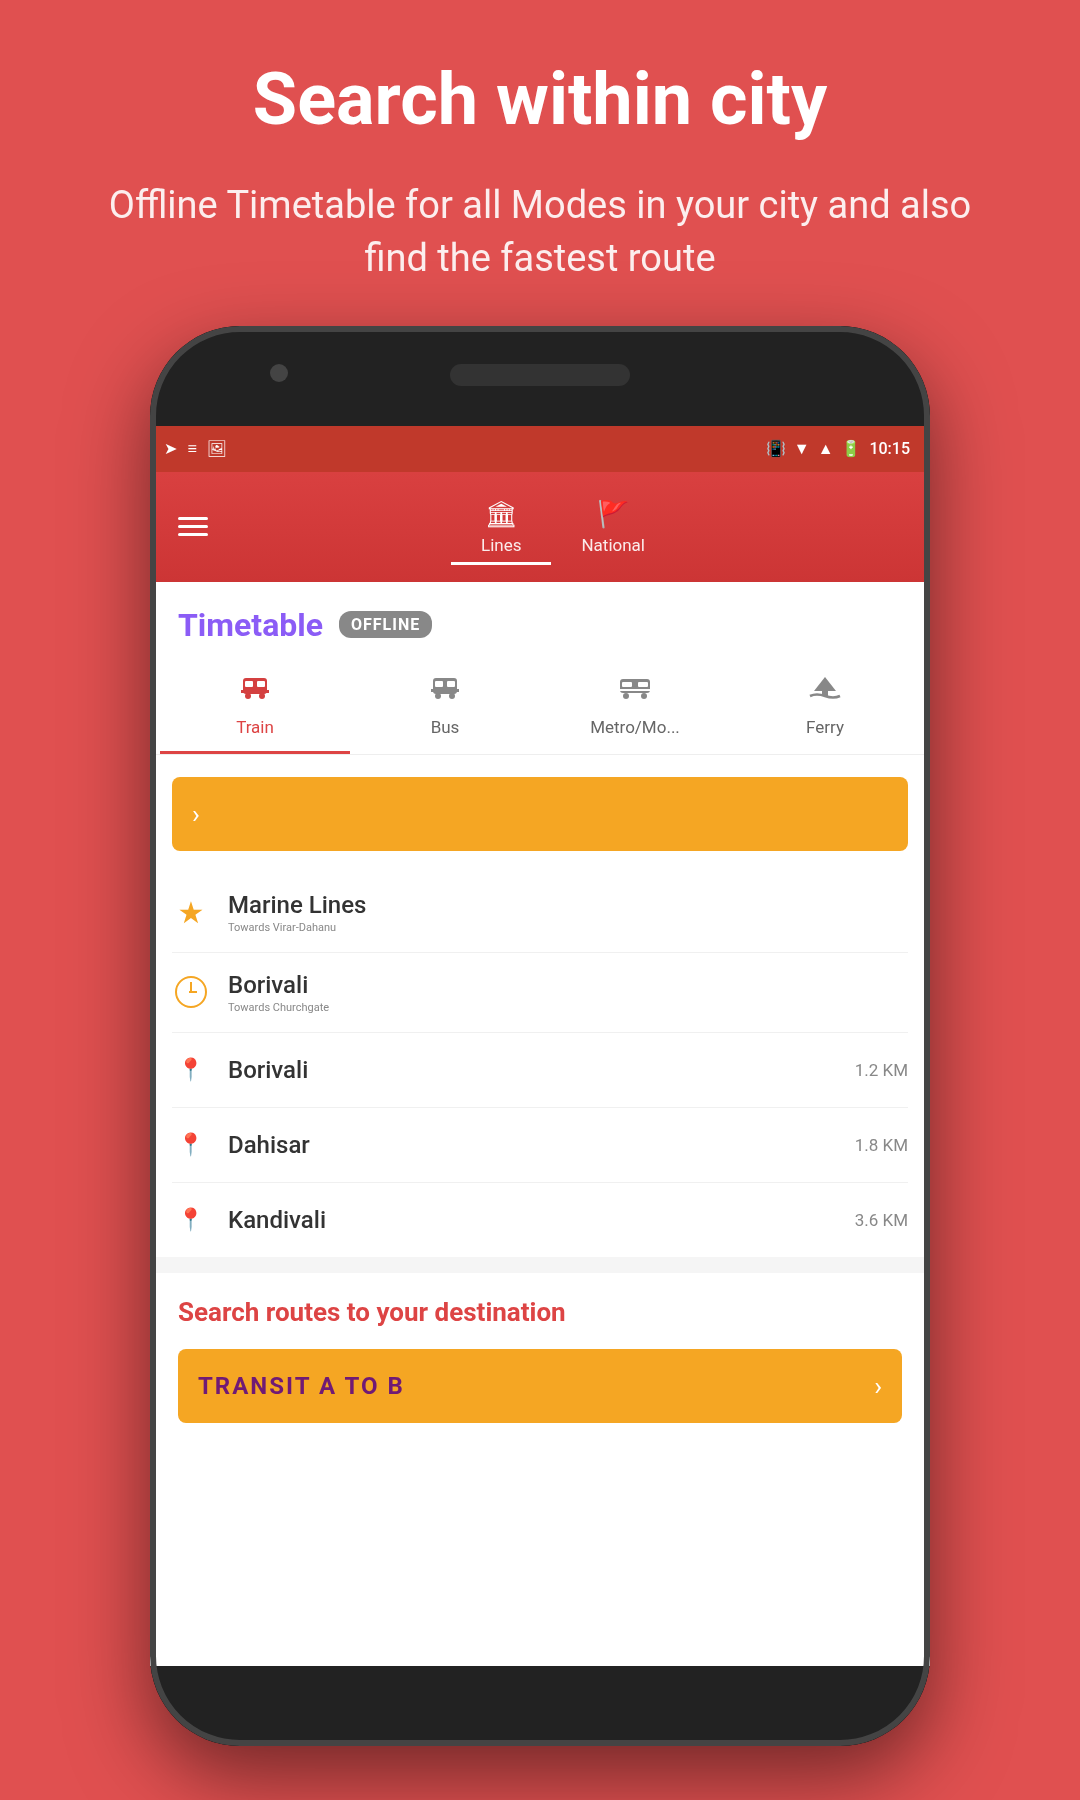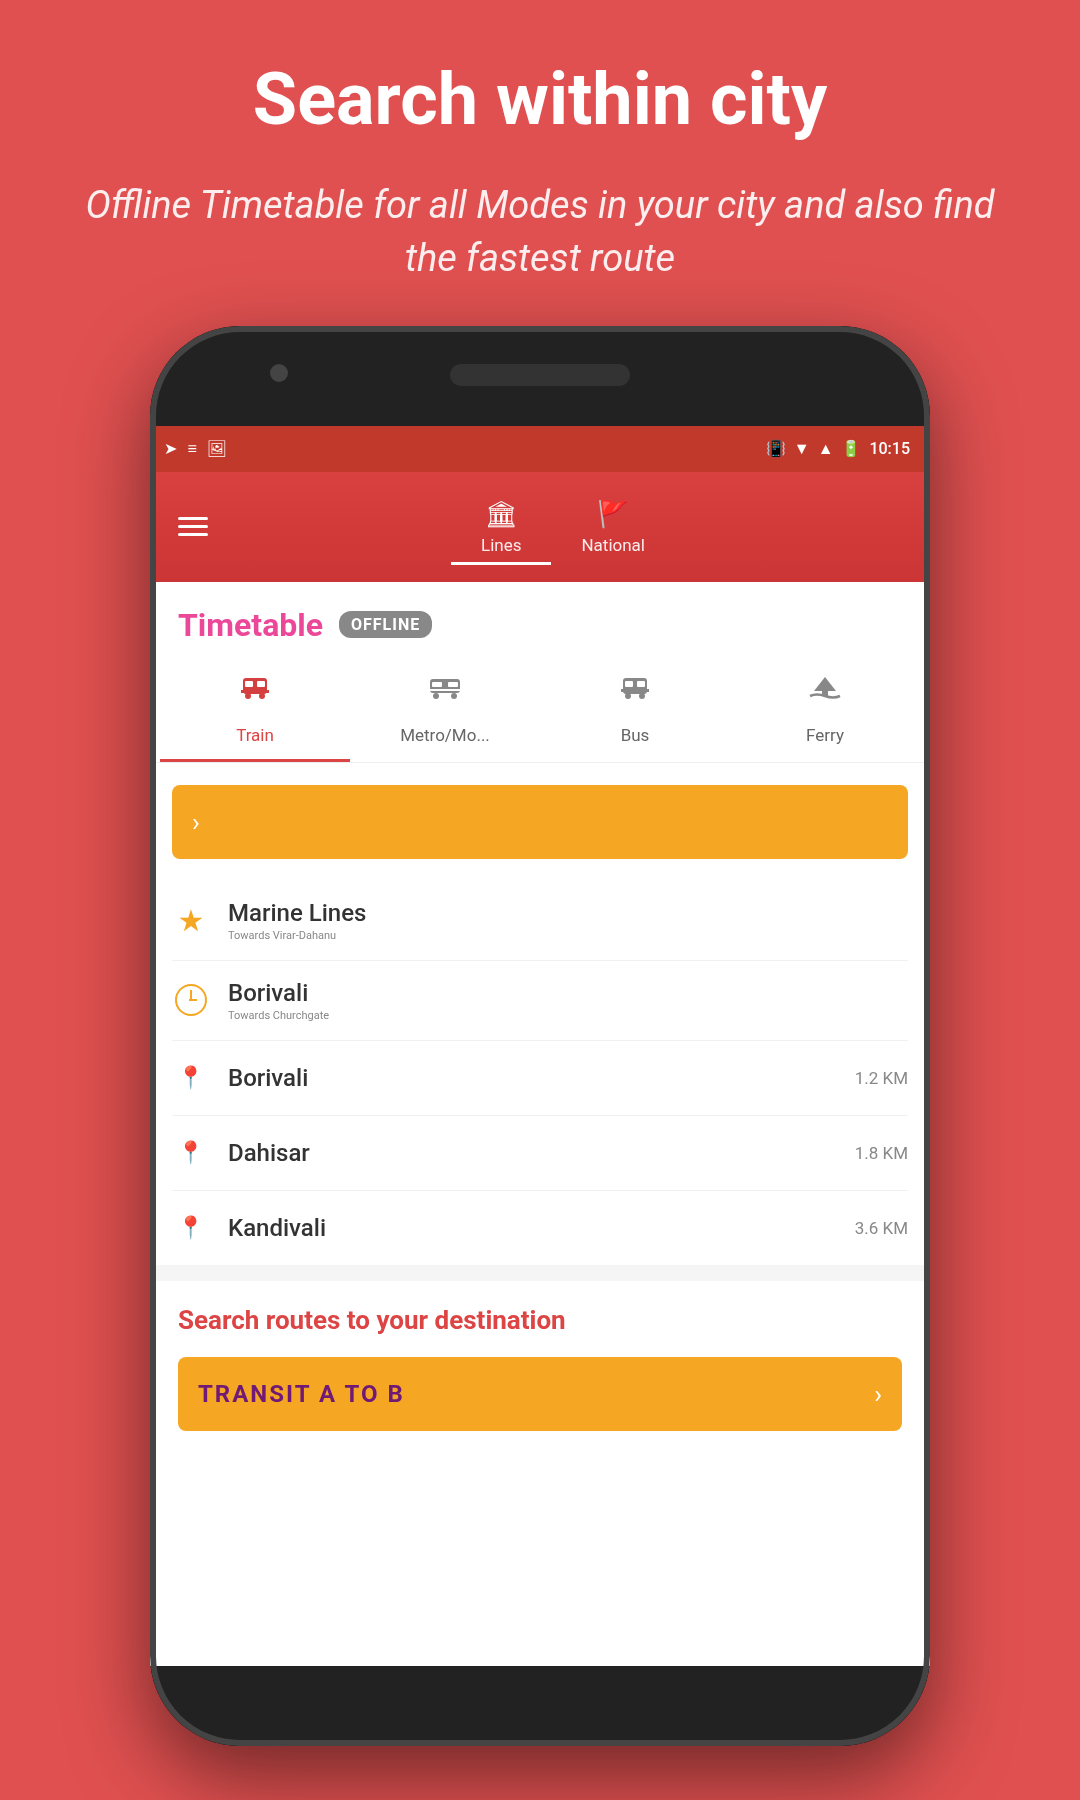--- a/index.html
+++ b/index.html
@@ -25,21 +25,20 @@
       font-size: 72px;
       font-weight: 700;
       line-height: 1.1;
       margin-bottom: 40px;
     }
     .header-subtitle {
       color: rgba(255,255,255,0.9);
       font-size: 38px;
       font-weight: 400;
       line-height: 1.4;
-      font-style: italic;
     }
 
     
     .phone-frame {
       width: 780px;
       height: 1420px;
       background: #222;
       border-radius: 90px;
       position: relative;
       box-shadow: 0 30px 80px rgba(0,0,0,0.5);
@@ -205,21 +204,21 @@
     
     .timetable-header {
       padding: 24px 28px 16px;
       display: flex;
       align-items: center;
       gap: 16px;
     }
     .timetable-title {
       font-size: 32px;
       font-weight: 700;
-      color: #ec4899;
+      color: #8b5cf6;
     }
     .offline-badge {
       background: #888;
       color: white;
       font-size: 16px;
       font-weight: 700;
       padding: 4px 12px;
       border-radius: 12px;
       letter-spacing: 1px;
     }
@@ -229,21 +228,21 @@
       display: flex;
       border-bottom: 1px solid #eee;
       padding: 0 10px;
     }
     .transport-tab {
       display: flex;
       flex-direction: column;
       align-items: center;
       padding: 14px 28px;
       cursor: pointer;
-      gap: 16px;
+      gap: 8px;
       position: relative;
       flex: 1;
     }
     .transport-tab.active {
       border-bottom: 3px solid #D44;
     }
     .transport-tab.active .transport-label {
       color: #D44;
     }
     .transport-icon-wrap {
@@ -465,46 +464,46 @@
                 <circle cx="9" cy="22" r="3" fill="#D44040"></circle>
                 <circle cx="23" cy="22" r="3" fill="#D44040"></circle>
                 <rect x="2" y="16" width="28" height="3" fill="#D44040"></rect>
                 <rect x="14" y="4" width="4" height="16" fill="#D44040"></rect>
               </svg>
             </div>
             <span class="transport-label">Train</span>
           </div>
           <div class="transport-tab">
             <div class="transport-icon-wrap">
+              <svg width="30" height="28" viewBox="0 0 30 28" fill="none" xmlns="http://www.w3.org/2000/svg">
+                <rect x="3" y="4" width="24" height="16" rx="3" fill="#888"></rect>
+                <rect x="5" y="7" width="8" height="6" rx="1" fill="white"></rect>
+                <rect x="17" y="7" width="8" height="6" rx="1" fill="white"></rect>
+                <circle cx="8" cy="22" r="3" fill="#888"></circle>
+                <circle cx="22" cy="22" r="3" fill="#888"></circle>
+                <rect x="1" y="15" width="28" height="3" fill="#888"></rect>
+              </svg>
+            </div>
+            <span class="transport-label">Bus</span>
+          </div>
+          <div class="transport-tab">
+            <div class="transport-icon-wrap">
               <svg width="34" height="28" viewBox="0 0 34 28" fill="none" xmlns="http://www.w3.org/2000/svg">
                 <rect x="2" y="5" width="30" height="14" rx="3" fill="#888"></rect>
                 <rect x="4" y="8" width="10" height="5" rx="1" fill="white"></rect>
                 <rect x="20" y="8" width="10" height="5" rx="1" fill="white"></rect>
                 <circle cx="8" cy="22" r="3" fill="#888"></circle>
                 <circle cx="26" cy="22" r="3" fill="#888"></circle>
                 <line x1="2" y1="16" x2="32" y2="16" stroke="white" stroke-width="2"></line>
               </svg>
             </div>
             <span class="transport-label">Metro/Mo...</span>
           </div>
           <div class="transport-tab">
             <div class="transport-icon-wrap">
-              <svg width="30" height="28" viewBox="0 0 30 28" fill="none" xmlns="http://www.w3.org/2000/svg">
-                <rect x="3" y="4" width="24" height="16" rx="3" fill="#888"></rect>
-                <rect x="5" y="7" width="8" height="6" rx="1" fill="white"></rect>
-                <rect x="17" y="7" width="8" height="6" rx="1" fill="white"></rect>
-                <circle cx="8" cy="22" r="3" fill="#888"></circle>
-                <circle cx="22" cy="22" r="3" fill="#888"></circle>
-                <rect x="1" y="15" width="28" height="3" fill="#888"></rect>
-              </svg>
-            </div>
-            <span class="transport-label">Bus</span>
-          </div>
-          <div class="transport-tab">
-            <div class="transport-icon-wrap">
               <svg width="34" height="28" viewBox="0 0 34 28" fill="none" xmlns="http://www.w3.org/2000/svg">
                 <polygon points="17,3 6,17 28,17" fill="#888"></polygon>
                 <rect x="14" y="17" width="6" height="5" fill="#888"></rect>
                 <path d="M2 22 Q8.5 19 17 22 Q25.5 25 32 22" stroke="#888" stroke-width="2.5" fill="none"></path>
               </svg>
             </div>
             <span class="transport-label">Ferry</span>
           </div>
         </div>
 

